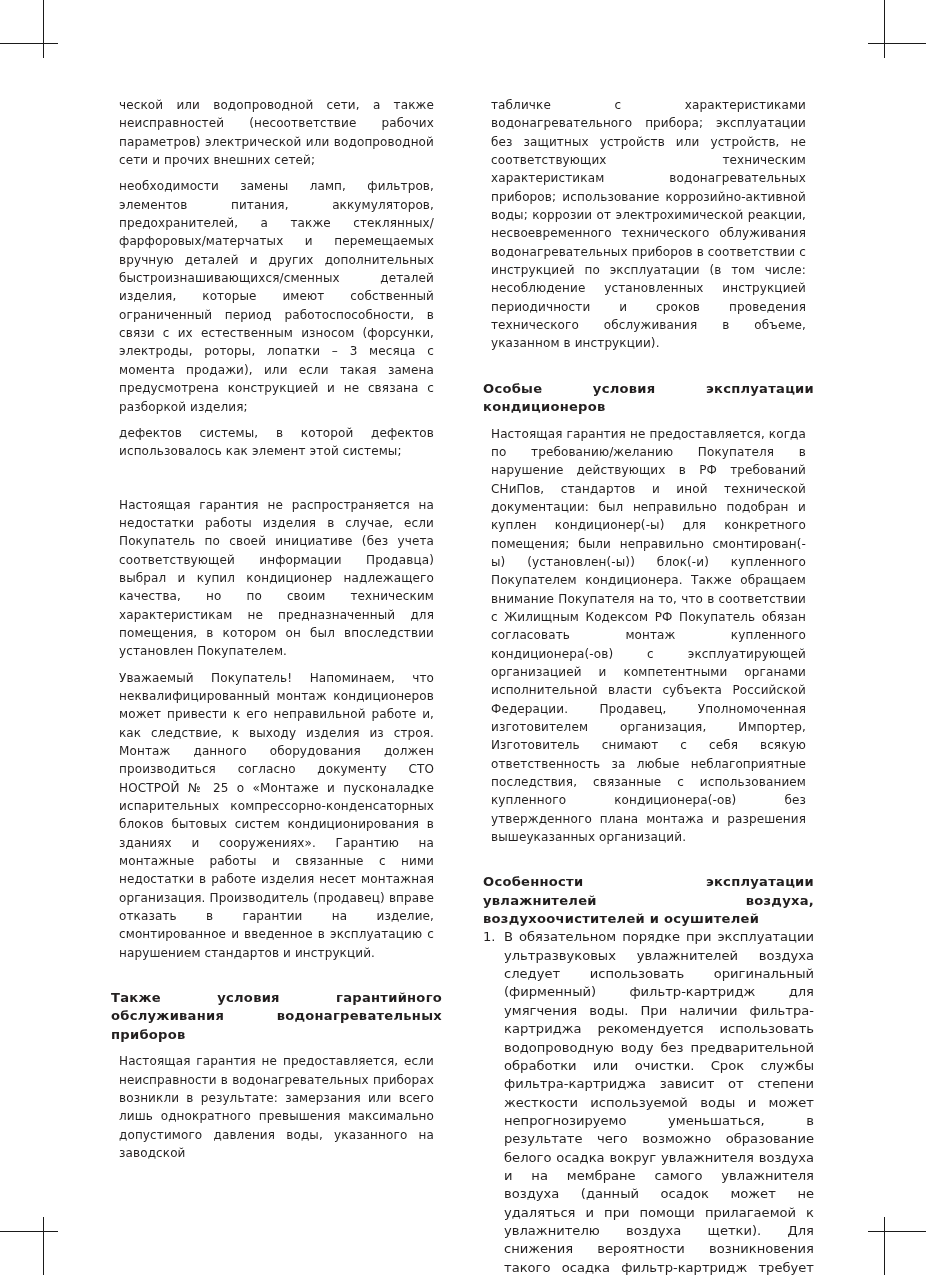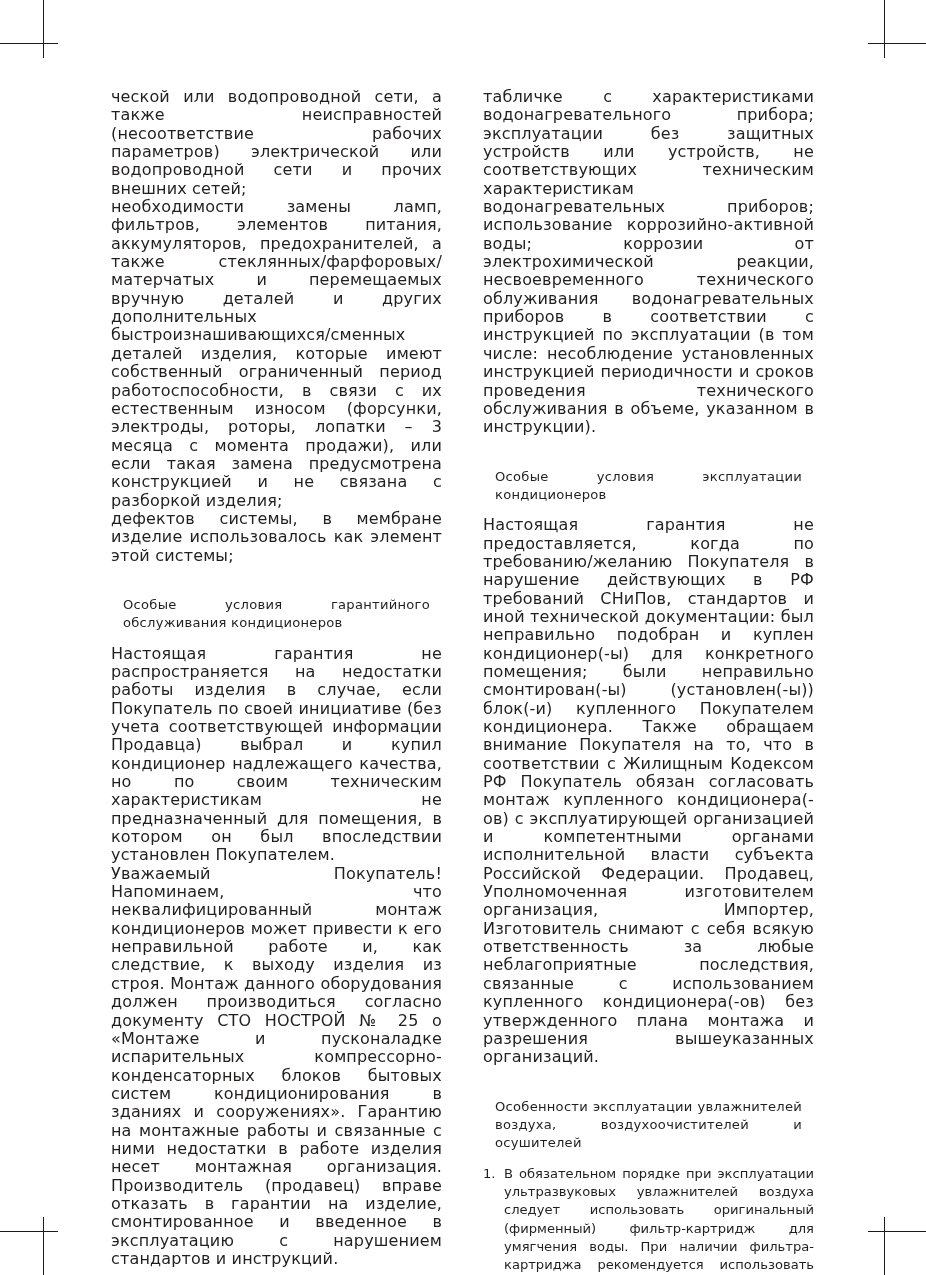--- a/index.html
+++ b/index.html
@@ -46,34 +46,34 @@
     display: flex;
     gap: 41px;
     align-items: flex-start;
   }
   .column {
     width: 331px;
     flex: 0 0 331px;
   }
 
   p.body {
-    margin: 0;
-    font-size: 16px;
+    margin: 8px;
+    font-size: 12px;
     line-height: 18.35px;
     text-align: justify;
     text-justify: inter-word;
     hyphens: manual;
     letter-spacing: 0.01em;
   }
 
   h2.heading {
-    margin: 12px;
+    margin: 0;
     font-size: 13.1px;
     line-height: 18.35px;
-    font-weight: normal;
+    font-weight: bold;
     text-align: justify;
     text-justify: inter-word;
     letter-spacing: 0.02em;
   }
 
   .sp-before-heading { height: 19px; }
 
   
   .list-item {
     display: flex;
@@ -102,24 +102,23 @@
 <div class="crop h crop-bl-h" style="background: rgb(26, 26, 26);"></div>
 <div class="crop v crop-br-v" style="background: rgb(26, 26, 26);"></div>
 <div class="crop h crop-br-h" style="background: rgb(26, 26, 26);"></div>
 
 <div class="page">
   <div class="columns">
 
     <div class="column">
       <p class="body">ческой или водопроводной сети, а также неисправностей (несоответствие рабочих параметров) электрической или водопроводной сети и прочих внешних сетей;</p>
       <p class="body">необходимости замены ламп, фильтров, элементов питания, аккумуляторов, предохранителей, а также стеклянных/фарфоровых/матерчатых и перемещаемых вручную деталей и других дополнительных быстроизнашивающихся/сменных деталей изделия, которые имеют собственный ограниченный период работоспособности, в связи с их естественным износом (форсунки, электроды, роторы, лопатки – 3 месяца с момента продажи), или если такая замена предусмотрена конструкцией и не связана с разборкой изделия;</p>
-      <p class="body">дефектов системы, в мембране изделие использовалось как элемент этой системы;</p>
+      <p class="body">дефектов системы, в которой дефектов использовалось как элемент этой системы;</p>
 
       <div class="sp-before-heading"></div>
-      <h2 class="heading">Особые условия гарантийного обслуживания кондиционеров</h2>
       <p class="body">Настоящая гарантия не распространяется на недостатки работы изделия в случае, если Покупатель по своей инициативе (без учета соответствующей информации Продавца) выбрал и купил кондиционер надлежащего качества, но по своим техническим характеристикам не предназначенный для помещения, в котором он был впоследствии установлен Покупателем.</p>
       <p class="body">Уважаемый Покупатель! Напоминаем, что неквалифицированный монтаж кондиционеров может привести к его неправильной работе и, как следствие, к выходу изделия из строя. Монтаж данного оборудования должен производиться согласно документу СТО НОСТРОЙ № 25 о «Монтаже и пусконаладке испарительных компрессорно-конденсаторных блоков бытовых систем кондиционирования в зданиях и сооружениях». Гарантию на монтажные работы и связанные с ними недостатки в работе изделия несет монтажная организация. Производитель (продавец) вправе отказать в гарантии на изделие, смонтированное и введенное в эксплуатацию с нарушением стандартов и инструкций.</p>
 
       <div class="sp-before-heading"></div>
       <h2 class="heading">Также условия гарантийного обслуживания водонагревательных приборов</h2>
       <p class="body">Настоящая гарантия не предоставляется, если неисправности в водонагревательных приборах возникли в результате: замерзания или всего лишь однократного превышения максимально допустимого давления воды, указанного на заводской</p>
     </div>
 
     <div class="column">
       <p class="body">табличке с характеристиками водонагревательного прибора; эксплуатации без защитных устройств или устройств, не соответствующих техническим характеристикам водонагревательных приборов; использование коррозийно-активной воды; коррозии от электрохимической реакции, несвоевременного технического облуживания водонагревательных приборов в соответствии с инструкцией по эксплуатации (в том числе: несоблюдение установленных инструкцией периодичности и сроков проведения технического обслуживания в объеме, указанном в инструкции).</p>

